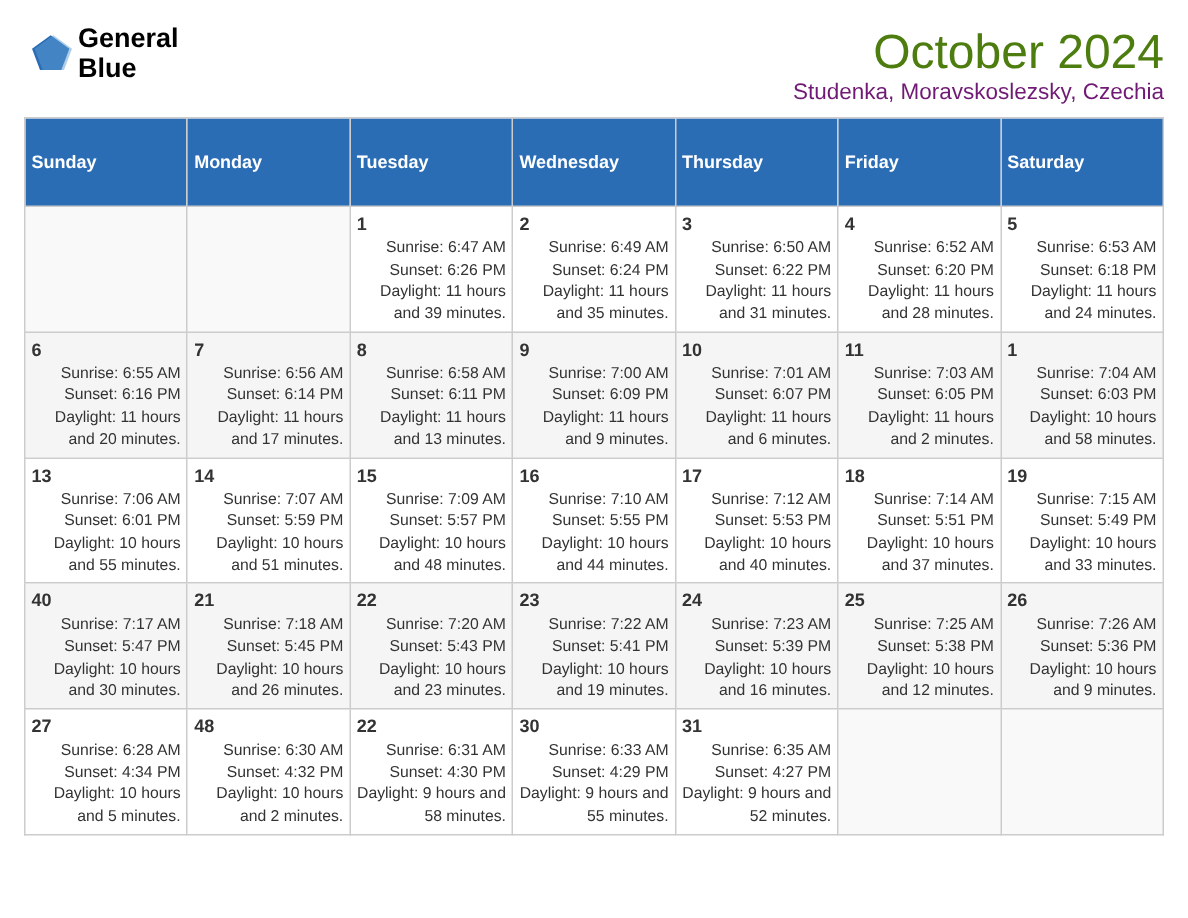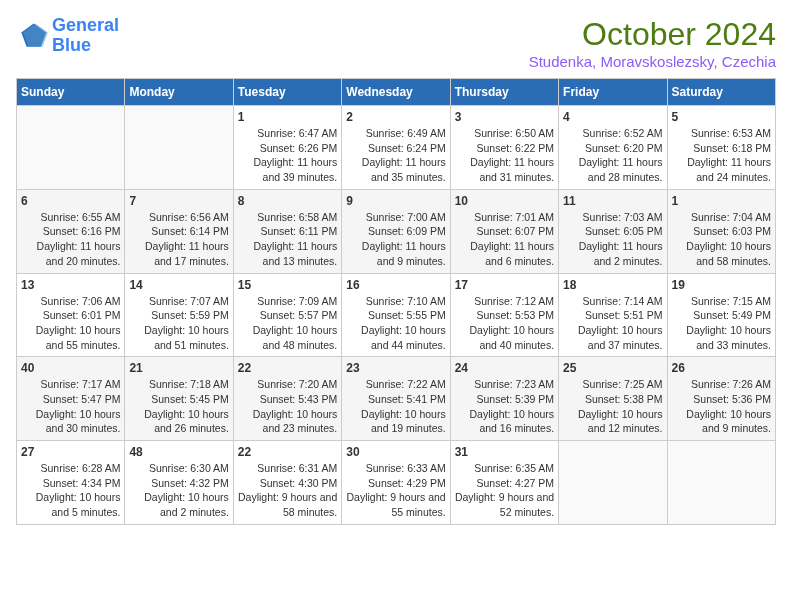--- a/index.html
+++ b/index.html
@@ -21,47 +21,47 @@
       align-items: center;
       gap: 4px;
     }
     .logo-text {
       font-size: 18px;
       font-weight: bold;
       color: #333;
       line-height: 1.1;
     }
     .logo-text span {
-      color: #3b82f6;
+      color: #000000;
     }
     .logo-icon {
       width: 32px;
       height: 32px;
     }
     .title-block {
       text-align: right;
     }
     .month-title {
       font-size: 32px;
       font-weight: normal;
       color: #4d7c0f;
     }
     .subtitle {
       font-size: 15px;
-      color: #8b5cf6;
+      color: #701a75;
     }
     table {
       width: 100%;
       border-collapse: collapse;
       font-size: 11px;
     }
     thead tr th {
       background-color: #2a6db5;
       color: #fff;
-      padding: 6px 4px;
+      padding: 22px 4px;
       text-align: left;
       font-size: 12px;
       font-weight: bold;
       border: 1px solid #ccc;
     }
     tbody tr td {
       border: 1px solid #ccc;
       vertical-align: top;
       padding: 4px;
       height: 78px;

